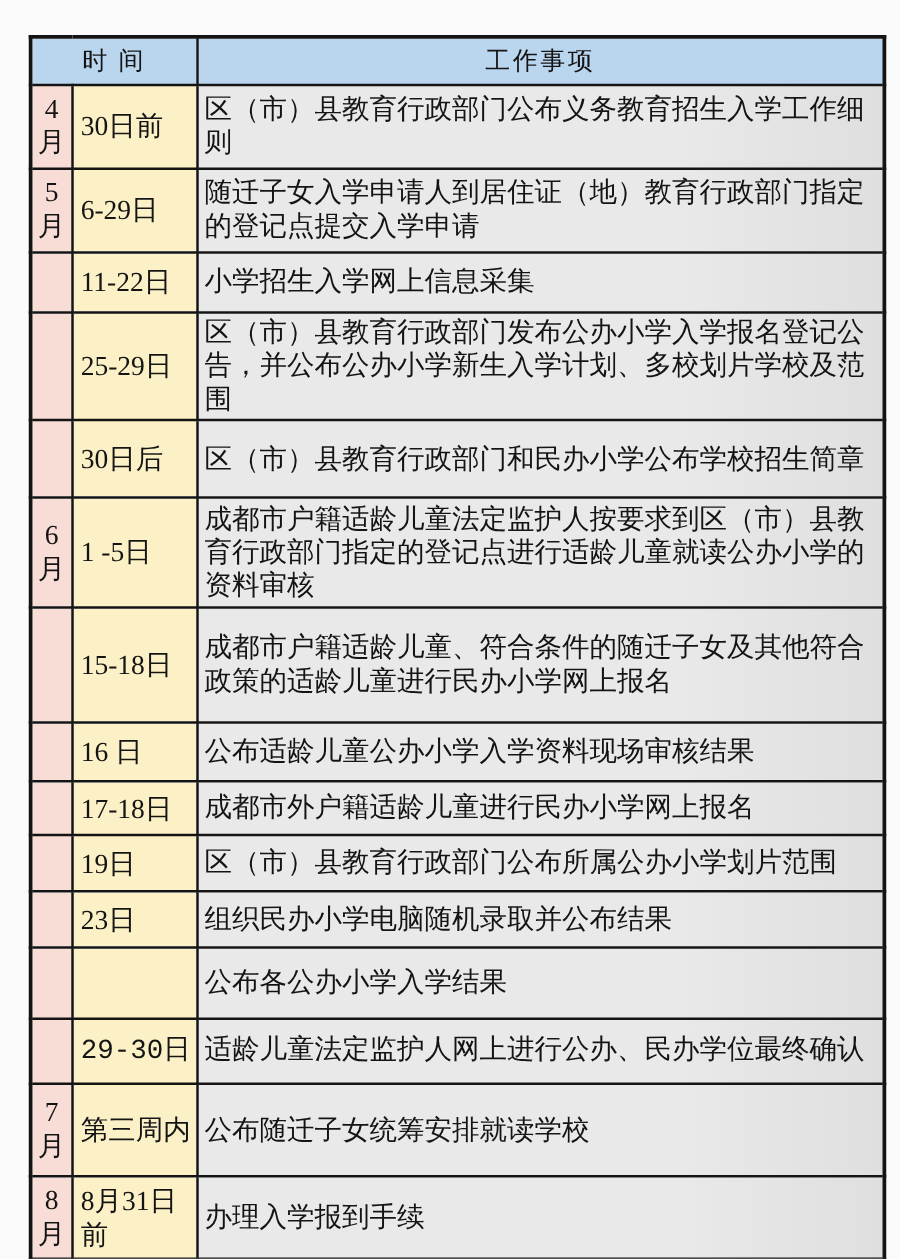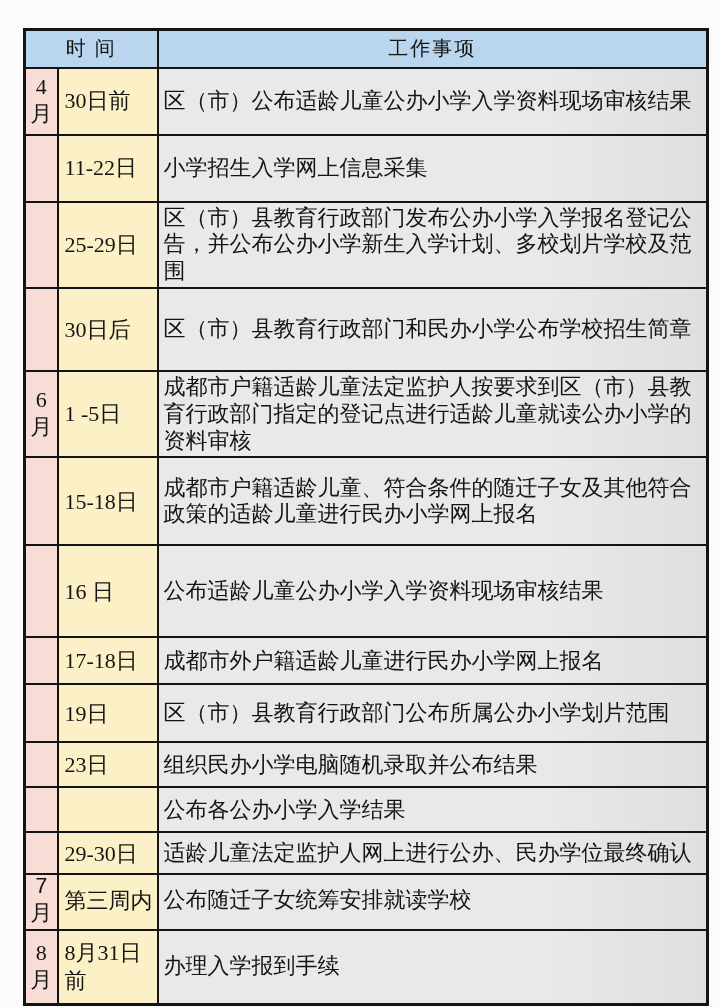--- a/index.html
+++ b/index.html
@@ -67,24 +67,24 @@
   }
   
   #rows tr:nth-child(1)  { height: 67px; }
   #rows tr:nth-child(2)  { height: 67px; }
   #rows tr:nth-child(3)  { height: 48px; }
   #rows tr:nth-child(4)  { height: 83px; }
   #rows tr:nth-child(5)  { height: 62px; }
   #rows tr:nth-child(6)  { height: 88px; }
   #rows tr:nth-child(7)  { height: 92px; }
   #rows tr:nth-child(8)  { height: 47px; }
-  #rows tr:nth-child(9)  { height: 58px; margin-top: 40px; }
+  #rows tr:nth-child(9)  { height: 43px; margin-top: 40px; }
   #rows tr:nth-child(10) { height: 45px; }
   #rows tr:nth-child(11) { height: 45px; border-radius: 20px; }
-  #rows tr:nth-child(12) { height: 42px; }
+  #rows tr:nth-child(12) { height: 57px; }
   #rows tr:nth-child(13) { height: 52px; font-family: Liberation Mono, monospace; }
   #rows tr:nth-child(14) { height: 74px; }
   #rows tr:nth-child(15) { height: 67px; }
 </style>
 </head>
 <body>
 
 <div class="page">
   <div class="table-wrap">
     <table>
@@ -96,21 +96,26 @@
       <thead>
         <tr>
           <th colspan="2">时 间</th>
           <th>工作事项</th>
         </tr>
       </thead>
       <tbody id="rows">
           <tr>
             <td class="month">4月</td>
             <td class="date">30日前</td>
-            <td class="task">区（市）公布适龄儿童公办小学入学资料现场审核结果</td>
+            <td class="task">区（市）县教育行政部门公布义务教育招生入学工作细则</td>
+          </tr>
+          <tr>
+            <td class="month">5月</td>
+            <td class="date">6-29日</td>
+            <td class="task">随迁子女入学申请人到居住证（地）教育行政部门指定的登记点提交入学申请</td>
           </tr>
           <tr>
             <td class="month"></td>
             <td class="date">11-22日</td>
             <td class="task">小学招生入学网上信息采集</td>
           </tr>
           <tr>
             <td class="month"></td>
             <td class="date">25-29日</td>
             <td class="task">区（市）县教育行政部门发布公办小学入学报名登记公告，并公布公办小学新生入学计划、多校划片学校及范围</td>

